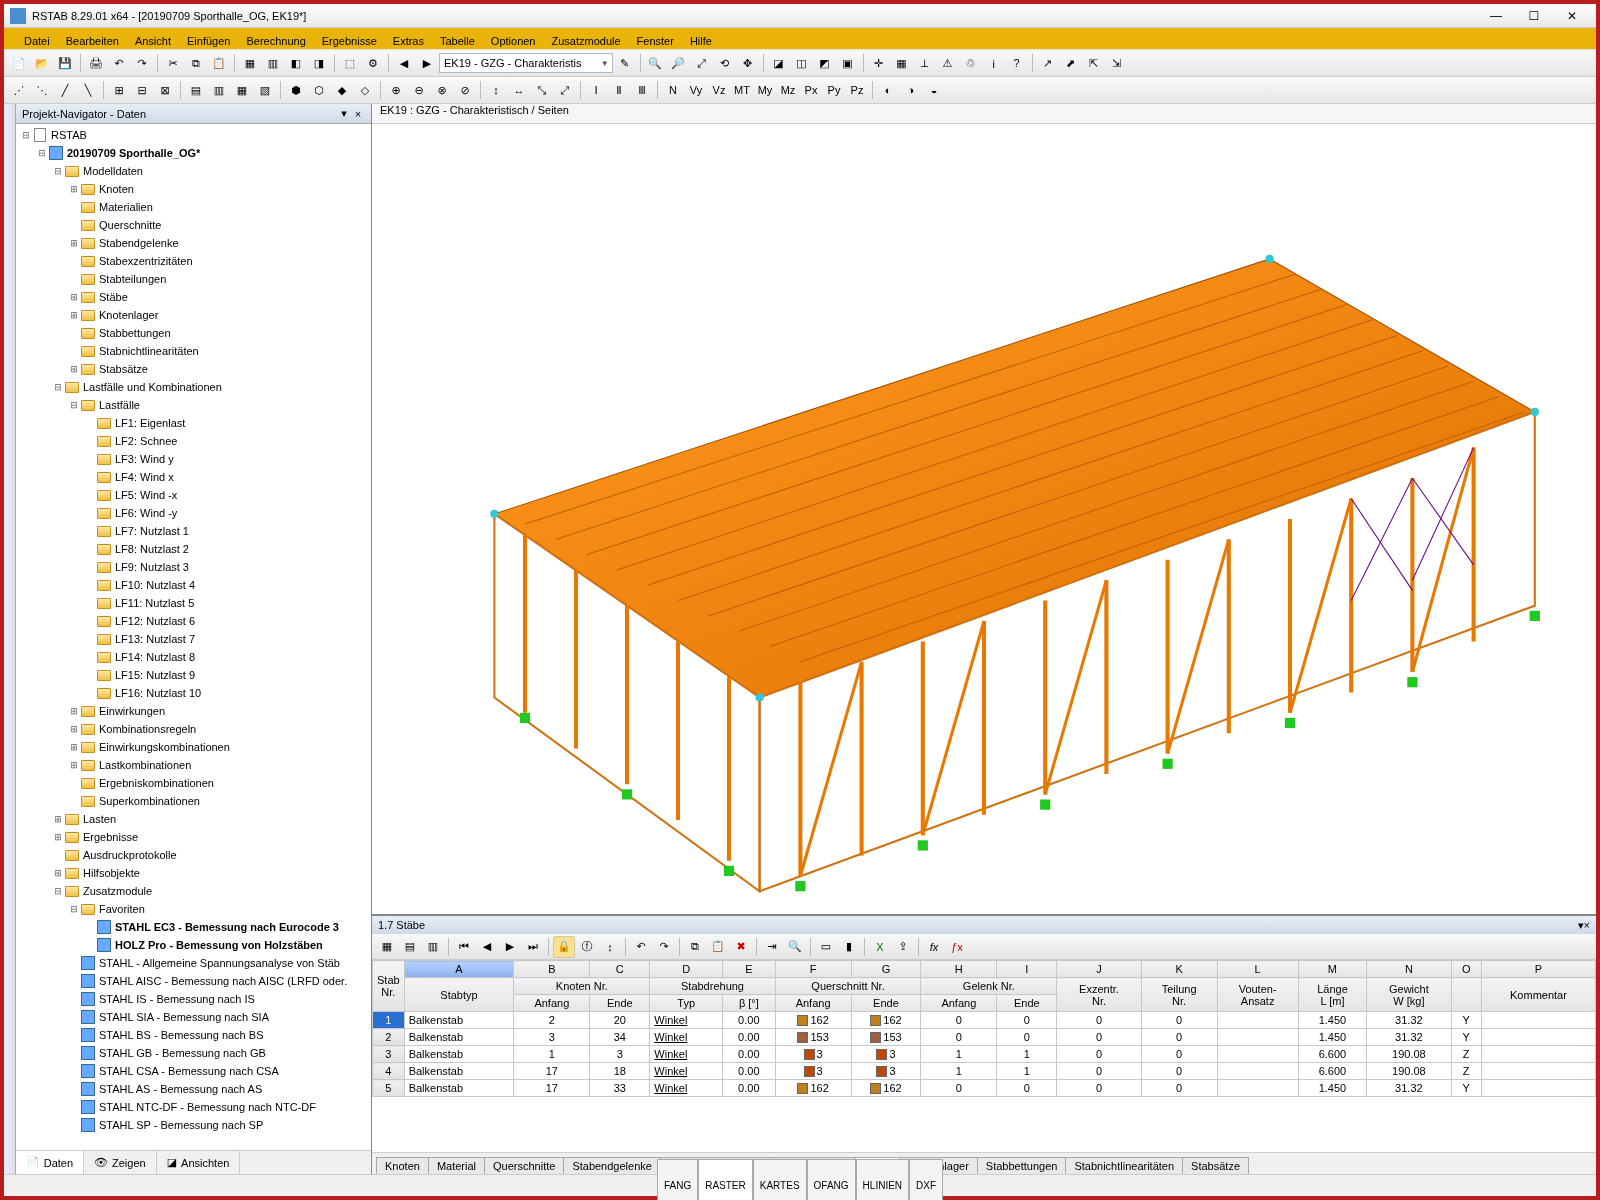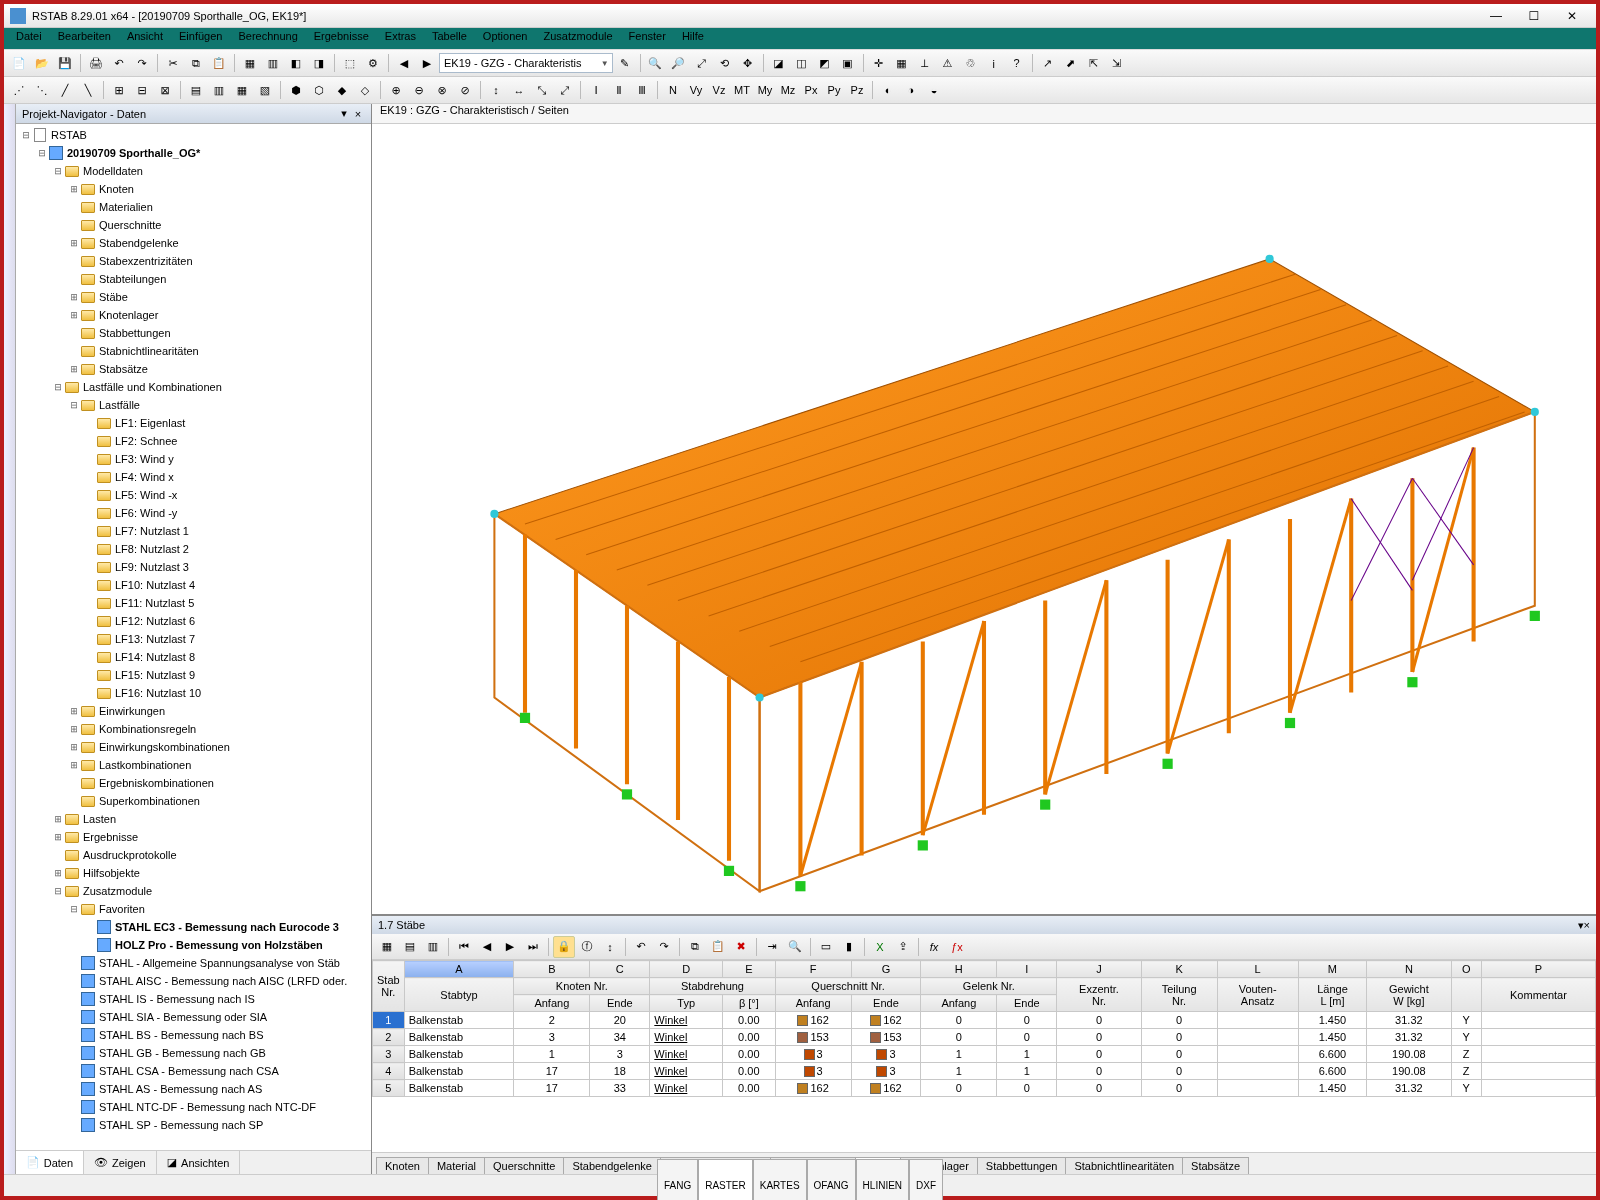--- a/index.html
+++ b/index.html
@@ -3,21 +3,21 @@
 <meta charset="utf-8">
 <style>
 * { box-sizing: border-box; margin: 0; padding: 0; font-family: Tahoma, sans-serif; font-size: 11px; }
 body { background: #f0f0f0; width: 1600px; height: 1200px; overflow: hidden; position: relative; }
 .window { width: 1600px; height: 1200px; background: #fff; border: 4px solid #b91c1c; display: flex; flex-direction: column; }
 .titlebar { height: 24px; background: linear-gradient(#fff, #e8e8e8); display: flex; align-items: center; padding: 0 6px; border-bottom: 1px solid #ccc; }
 .titlebar .icon { width: 16px; height: 16px; background: #4a90d0; margin-right: 6px; }
 .titlebar .title { flex: 1; }
 .titlebar .winbtns { display: flex; gap: 2px; }
 .titlebar .winbtn { width: 36px; height: 18px; display: flex; align-items: center; justify-content: center; border: 1px solid transparent; }
-.menubar { height: 22px; background: #0f766e; display: flex; align-items: flex-start; padding: 0 4px; border-bottom: 1px solid #ddd; }
+.menubar { height: 22px; background: #eab308; display: flex; align-items: flex-end; padding: 0 12px; border-bottom: 1px solid #ddd; }
 .menubar .menuitem { padding: 2px 8px; }
 .toolbar { min-height: 26px; background: linear-gradient(#fafafa, #e6e6e6); border-bottom: 1px solid #ccc; display: flex; align-items: center; padding: 2px 4px; flex-wrap: wrap; gap: 1px; }
 .tbtn { width: 22px; height: 22px; border: 1px solid transparent; display: inline-flex; align-items: center; justify-content: center; border-radius: 2px; }
 .tsep { width: 1px; height: 18px; background: #bbb; margin: 0 3px; }
 .tcombo { height: 20px; border: 1px solid #abc; background: #fff; min-width: 140px; display: inline-flex; align-items: center; padding: 0 30px 0 4px; position: relative; }
 .tcombo::after { content: "▼"; position: absolute; right: 3px; font-size: 8px; color: #555; }
 .mainarea { flex: 1; display: flex; min-height: 0; }
 .leftpane { width: 12px; background: linear-gradient(90deg,#eef,#dde); border-right:1px solid #aaa; }
 .navigator { width: 356px; display: flex; flex-direction: column; border-right: 1px solid #888; background:#fff; }
 .navhead { height: 20px; background: linear-gradient(#e8eef6,#cfd9e6); border-bottom: 1px solid #aaa; display: flex; align-items: center; padding: 0 6px; font-weight: normal; }
@@ -604,21 +604,21 @@
               <span class="mod"></span>
             </span>
             <span class="txt">STAHL IS - Bemessung nach IS</span>
           </div>
           <div class="node">
             <span class="ind" style="width:48px"></span>
             <span class="tw"></span>
             <span class="ic">
               <span class="mod"></span>
             </span>
-            <span class="txt">STAHL SIA - Bemessung oder SIA</span>
+            <span class="txt">STAHL SIA - Bemessung nach SIA</span>
           </div>
           <div class="node">
             <span class="ind" style="width:48px"></span>
             <span class="tw"></span>
             <span class="ic">
               <span class="mod"></span>
             </span>
             <span class="txt">STAHL BS - Bemessung nach BS</span>
           </div>
           <div class="node">

